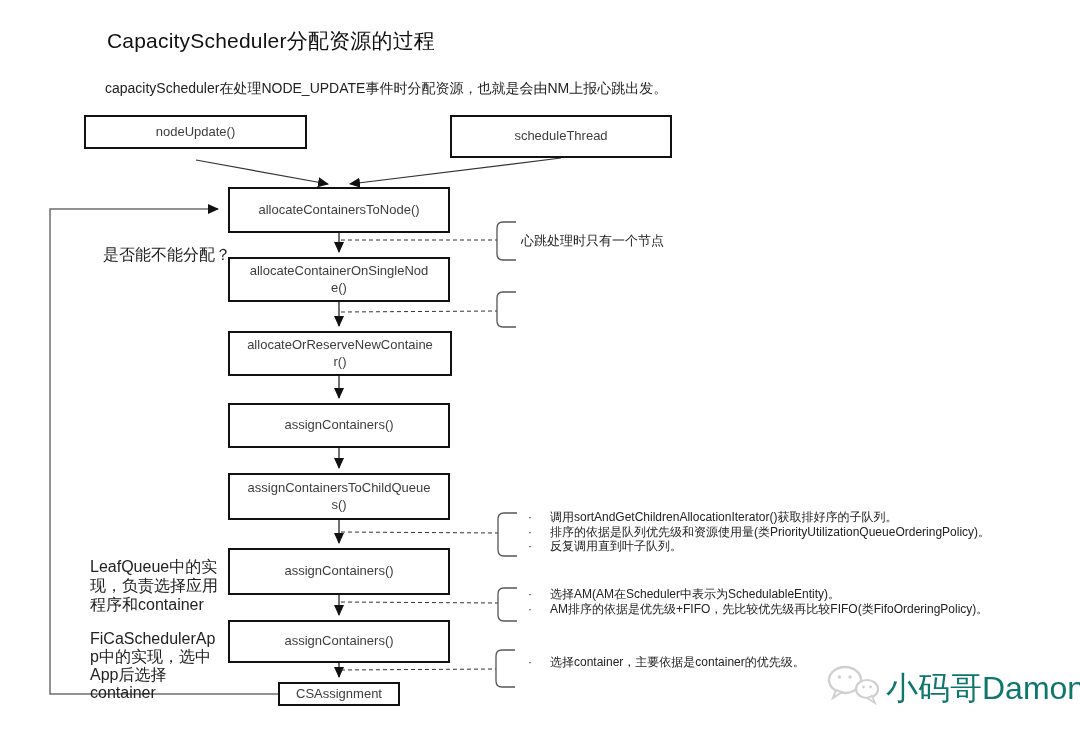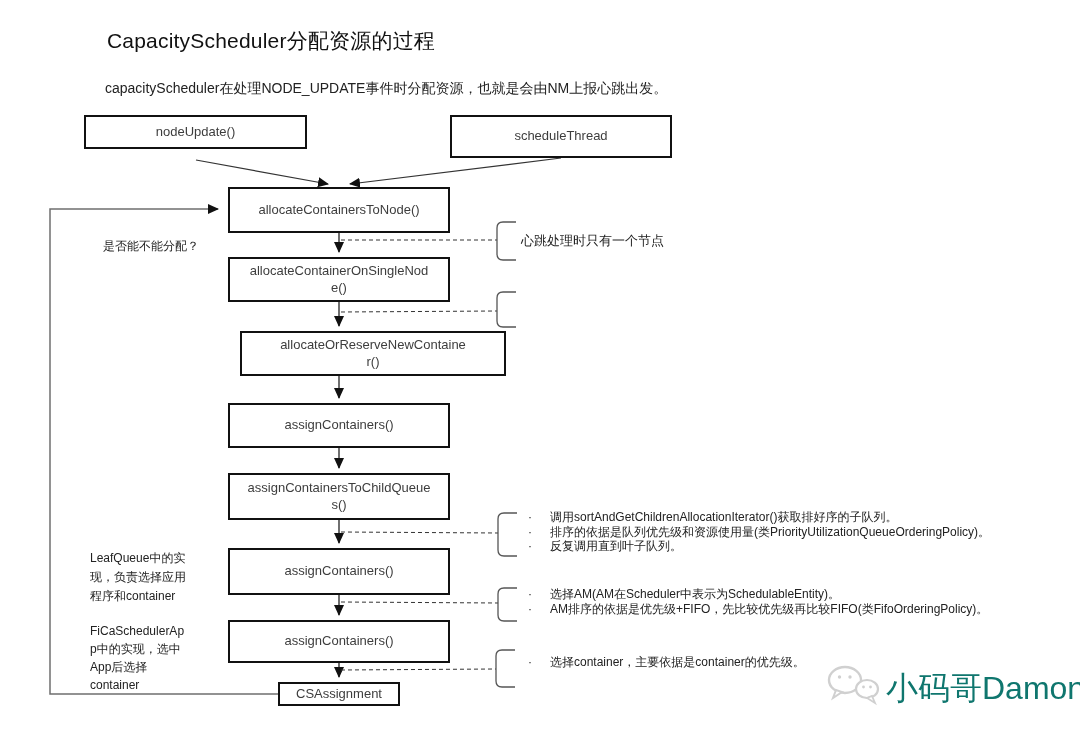--- a/index.html
+++ b/index.html
@@ -15,21 +15,21 @@
   .page-subtitle{
     left:105px;top:80px;font-size:14px;color:#222;white-space:nowrap;
   }
   .box{
     position:absolute;border:2px solid #111;background:#fff;
     display:flex;align-items:center;justify-content:center;
     font-size:13px;color:#3d3d3d;text-align:center;line-height:1.3;
     white-space:pre-line;box-sizing:border-box;
   }
   .side-label{
-    position:absolute;font-size:12px;color:#222;line-height:19px;white-space:pre-line;
+    position:absolute;font-size:16px;color:#222;line-height:19px;white-space:pre-line;margin-top:8px;
   }
   .annotation{
     position:absolute;font-size:13px;color:#222;line-height:16px;white-space:pre-line;
   }
   .bullet-list{position:absolute;font-size:12px;color:#222;}
   .bullet-row{display:flex;align-items:flex-start;line-height:13.5px;margin-bottom:1px;}
   .bullet-dot{width:22px;flex:0 0 22px;text-align:left;padding-left:4px;color:#222;}
   .bullet-text{white-space:nowrap;}
   .watermark{
     position:absolute;left:826px;top:663px;display:flex;align-items:center;
@@ -81,21 +81,21 @@
 
   <div class="box" style="left:84px;top:115px;width:223px;height:34px">nodeUpdate()</div>
 
   <div class="box" style="left:450px;top:115px;width:222px;height:43px">scheduleThread</div>
 
   <div class="box" style="left:228px;top:187px;width:222px;height:46px">allocateContainersToNode()</div>
 
   <div class="box" style="left:228px;top:257px;width:222px;height:45px">allocateContainerOnSingleNod
 e()</div>
 
-  <div class="box" style="left:240px;top:331px;width:266px;height:45px">allocateOrReserveNewContaine
+  <div class="box" style="left:228px;top:331px;width:224px;height:45px">allocateOrReserveNewContaine
 r()</div>
 
   <div class="box" style="left:228px;top:403px;width:222px;height:45px">assignContainers()</div>
 
   <div class="box" style="left:228px;top:473px;width:222px;height:47px">assignContainersToChildQueue
 s()</div>
 
   <div class="box" style="left:228px;top:548px;width:222px;height:47px">assignContainers()</div>
 
   <div class="box" style="left:228px;top:620px;width:222px;height:43px">assignContainers()</div>

